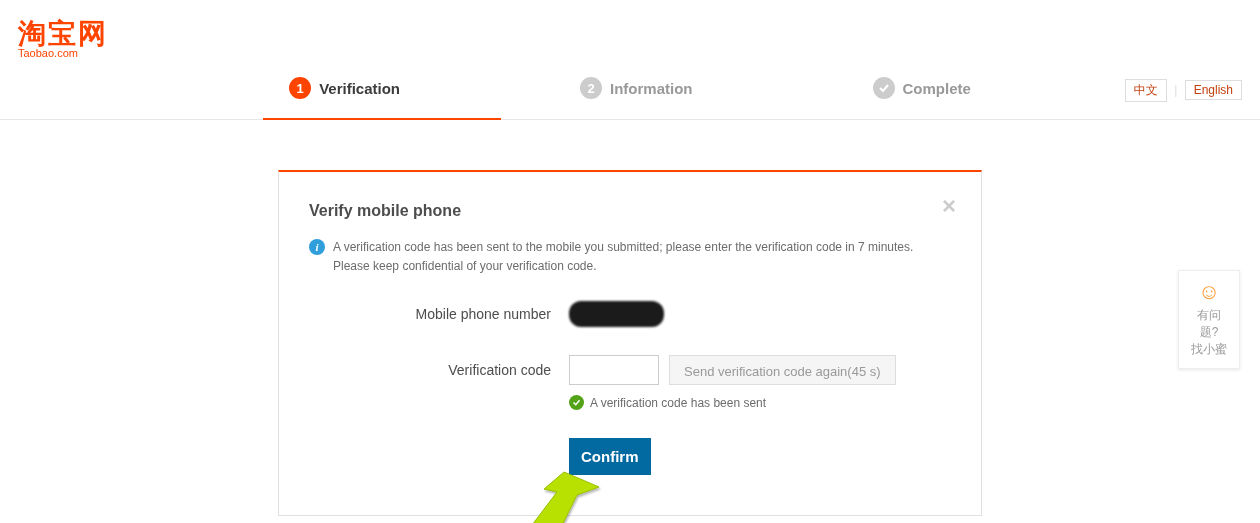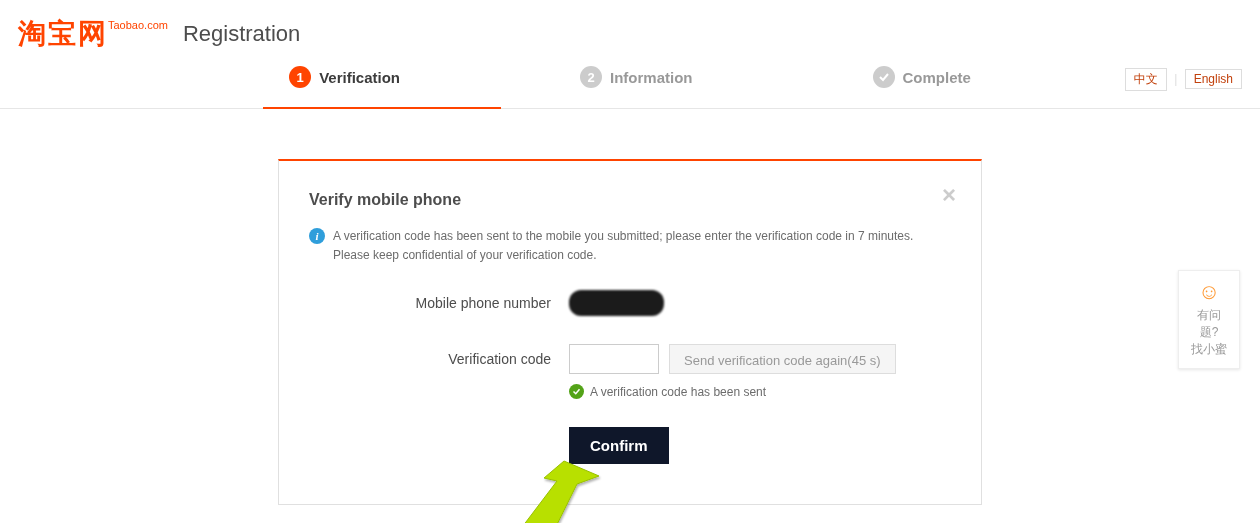--- a/index.html
+++ b/index.html
@@ -1,19 +1,19 @@
 <!DOCTYPE html>
 <html><head>
   <meta charset="utf-8">
   <style>
     * { margin: 0; padding: 0; box-sizing: border-box; }
     body { font-family: Arial, sans-serif; background: #fff; color: #333; }
     
     .header { display: flex; align-items: center; padding: 20px 18px 10px; }
-    .logo { display: flex; color: #ff4400; font-weight: bold; line-height: 1; }
+    .logo { display: flex; flex-direction: column; color: #ff4400; font-weight: bold; line-height: 1; }
     .logo-cn { font-size: 28px; letter-spacing: 2px; }
     .logo-en { font-size: 11px; font-weight: normal; }
     .page-title { font-size: 22px; color: #4d4d4d; margin-left: 15px; font-weight: normal; }
     
     .progress-wrap { position: relative; border-bottom: 1px solid #e6e6e6; padding: 8px 0; }
     .steps { display: flex; justify-content: center; gap: 180px; align-items: center; }
     .step { display: flex; align-items: center; gap: 8px; padding-bottom: 12px; }
     .step-num { width: 22px; height: 22px; border-radius: 50%; display: inline-flex; align-items: center; justify-content: center; color: #fff; font-size: 13px; font-weight: bold; }
     .step.active .step-num { background: #ff4400; }
     .step.inactive .step-num { background: #ccc; }
@@ -38,36 +38,35 @@
     .form-row { display: flex; align-items: center; margin-bottom: 28px; }
     .form-label { width: 260px; text-align: right; font-size: 14px; color: #4d4d4d; padding-right: 18px; }
     .form-value { flex: 1; display: flex; align-items: center; gap: 10px; }
     .phone-mask { width: 95px; height: 26px; background: #1b1b1b; border-radius: 12px; filter: blur(1px); }
     .code-input { width: 90px; height: 30px; border: 1px solid #ccc; padding: 0 6px; font-size: 13px; }
     .resend-btn { height: 30px; border: 1px solid #ddd; background: #f5f5f5; color: #999; padding: 8px 14px; font-size: 13px; cursor: default; }
     
     .sent-row { margin-left: 260px; margin-top: -18px; margin-bottom: 28px; display: flex; align-items: center; gap: 6px; font-size: 12px; color: #6c6c6c; }
     .check-icon { width: 15px; height: 15px; border-radius: 50%; background: #53a318; color: #fff; display: inline-flex; align-items: center; justify-content: center; font-size: 10px; }
     
-    .confirm-btn { margin-left: 260px; background: #0f172a; color: #fff; border: none; padding: 10px 21px; font-size: 15px; font-weight: bold; cursor: pointer; text-align: right; }
+    .confirm-btn { margin-left: 260px; background: #0369a1; color: #fff; border: none; padding: 10px 12px; font-size: 15px; font-weight: bold; cursor: pointer; text-align: right; }
     
     .arrow-annot { position: absolute; left: 190px; top: 295px; pointer-events: none; }
     
     .helper-widget { position: fixed; right: 20px; top: 270px; border: 1px solid #eee; background: #fff; box-shadow: 0 1px 3px rgba(0,0,0,0.1); padding: 10px 10px; text-align: center; font-size: 12px; color: #999; width: 62px; }
     .helper-face { color: #ff9933; font-size: 22px; display: block; margin-bottom: 4px; line-height: 1; }
   </style>
 </head>
 <body>
 
 <div class="header">
   <div class="logo">
     <span class="logo-cn">淘宝网</span>
     <span class="logo-en">Taobao.com</span>
   </div>
-  <h1 class="page-title">Registration</h1>
 </div>
 
 <div class="progress-wrap">
   <div class="steps">
     <div class="step active">
       <span class="step-num">1</span>
       <span class="step-label">Verification</span>
     </div>
     <div class="step inactive">
       <span class="step-num">2</span>

